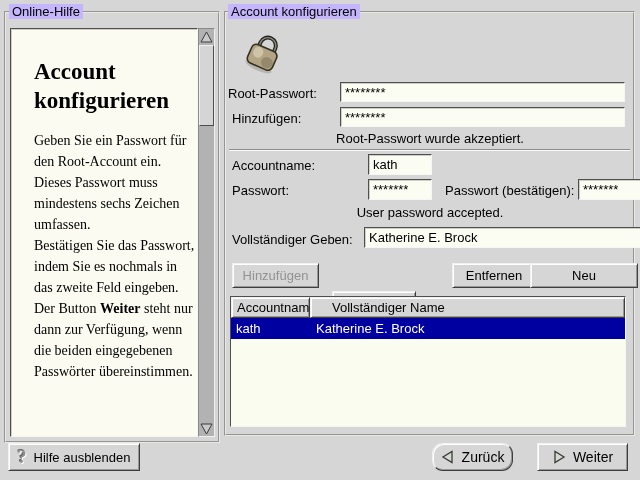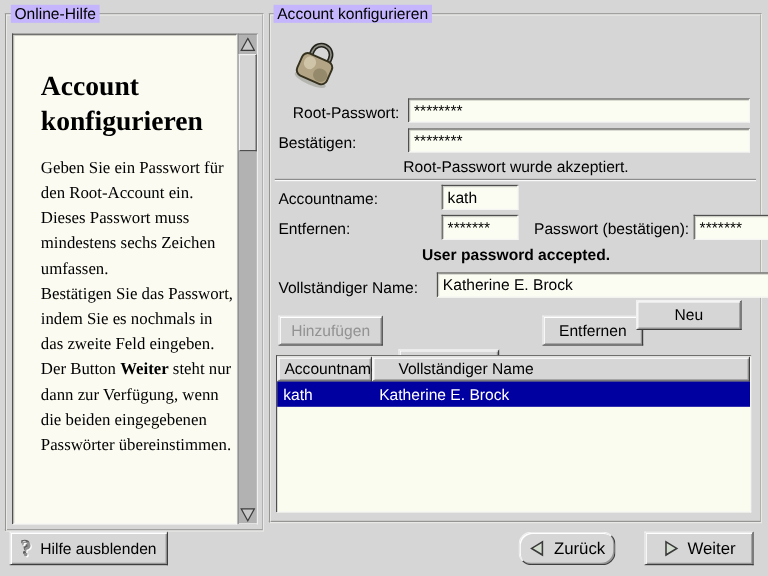--- a/index.html
+++ b/index.html
@@ -125,48 +125,48 @@
   <g transform="rotate(24 23 23)">
     <ellipse cx="23" cy="39" rx="14" ry="4" fill="#9a9a92" opacity="0.55"></ellipse>
     <path d="M15 22 v-6 a8 8 0 0 1 16 0 v6" fill="none" stroke="#23231c" stroke-width="4"></path>
     <path d="M15 22 v-6 a8 8 0 0 1 16 0 v6" fill="none" stroke="#8d8d85" stroke-width="1.4"></path>
     <rect x="9" y="19" width="27" height="20" rx="5" fill="#b2a485" stroke="#35311f" stroke-width="1.6"></rect>
     <ellipse cx="17" cy="26" rx="5" ry="5.5" fill="#d2c8ab" opacity="0.9"></ellipse>
     <ellipse cx="29" cy="32" rx="6" ry="5.5" fill="#7e7256" opacity="0.55"></ellipse>
   </g>
 </svg>
 
-<div class="label" style="left:244px;top:86px;">Root-Passwort:</div>
+<div class="label" style="left:228px;top:86px;">Root-Passwort:</div>
 <div class="entry" style="left:340px;top:82px;width:285px;height:20px;">********</div>
 
-<div class="label" style="left:232px;top:111px;">Bestätigen:</div>
+<div class="label" style="left:232px;top:111px;">Hinzufügen:</div>
 <div class="entry" style="left:340px;top:107px;width:285px;height:20px;">********</div>
 
 <div class="status" style="left:230px;top:131px;width:400px;">Root-Passwort wurde akzeptiert.</div>
 
 <div class="separator" style="left:229px;top:149px;width:401px;"></div>
 
 <div class="label" style="left:232px;top:158px;">Accountname:</div>
 <div class="entry" style="left:368px;top:154px;width:64px;height:21px;">kath</div>
 
-<div class="label" style="left:232px;top:183px;">Entfernen:</div>
+<div class="label" style="left:232px;top:183px;">Passwort:</div>
 <div class="entry" style="left:368px;top:179px;width:64px;height:21px;">*******</div>
 
 <div class="label" style="left:445px;top:183px;">Passwort (bestätigen):</div>
 <div class="entry" style="left:578px;top:179px;width:68px;height:21px;">*******</div>
 
-<div class="status" style="left:230px;top:205px;width:400px;font-weight:bold;">User password accepted.</div>
+<div class="status" style="left:230px;top:205px;width:400px;">User password accepted.</div>
 
-<div class="label" style="left:232px;top:232px;">Vollständiger Name:</div>
+<div class="label" style="left:232px;top:232px;">Vollständiger Geben:</div>
 <div class="entry" style="left:364px;top:227px;width:278px;height:21px;">Katherine E. Brock</div>
 
 <div class="btn disabled" style="left:232px;top:263px;width:87px;height:25px;">Hinzufügen</div>
 <div class="btn" style="left:332px;top:263px;width:84px;height:25px;margin-top:28px;">Bearbeiten</div>
 <div class="btn" style="left:432px;top:263px;width:84px;height:25px;margin-left:20px;">Entfernen</div>
-<div class="btn" style="left:530px;top:250px;width:88px;height:25px;">Neu</div>
+<div class="btn" style="left:530px;top:263px;width:108px;height:25px;">Neu</div>
 
 <div class="table">
   <div class="th" style="left:0;width:79px;">Accountname</div>
   <div class="th" style="left:79px;width:315px;padding-left:21px;">Vollständiger Name</div>
   <div class="trow">
     <span class="cell-account">kath</span>
     <span class="cell-name">Katherine E. Brock</span>
   </div>
 </div>
 

